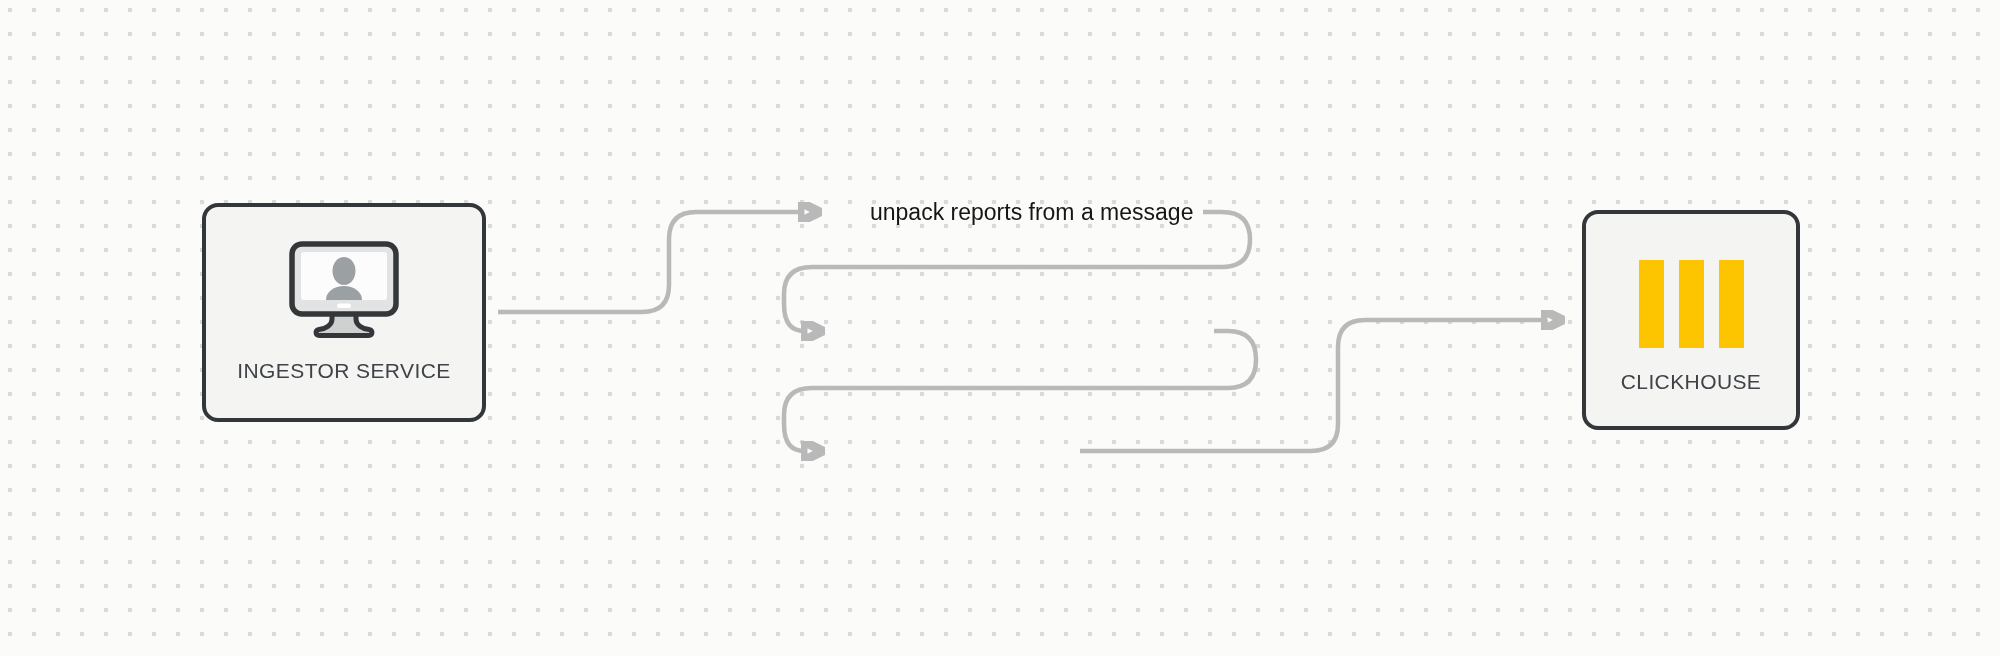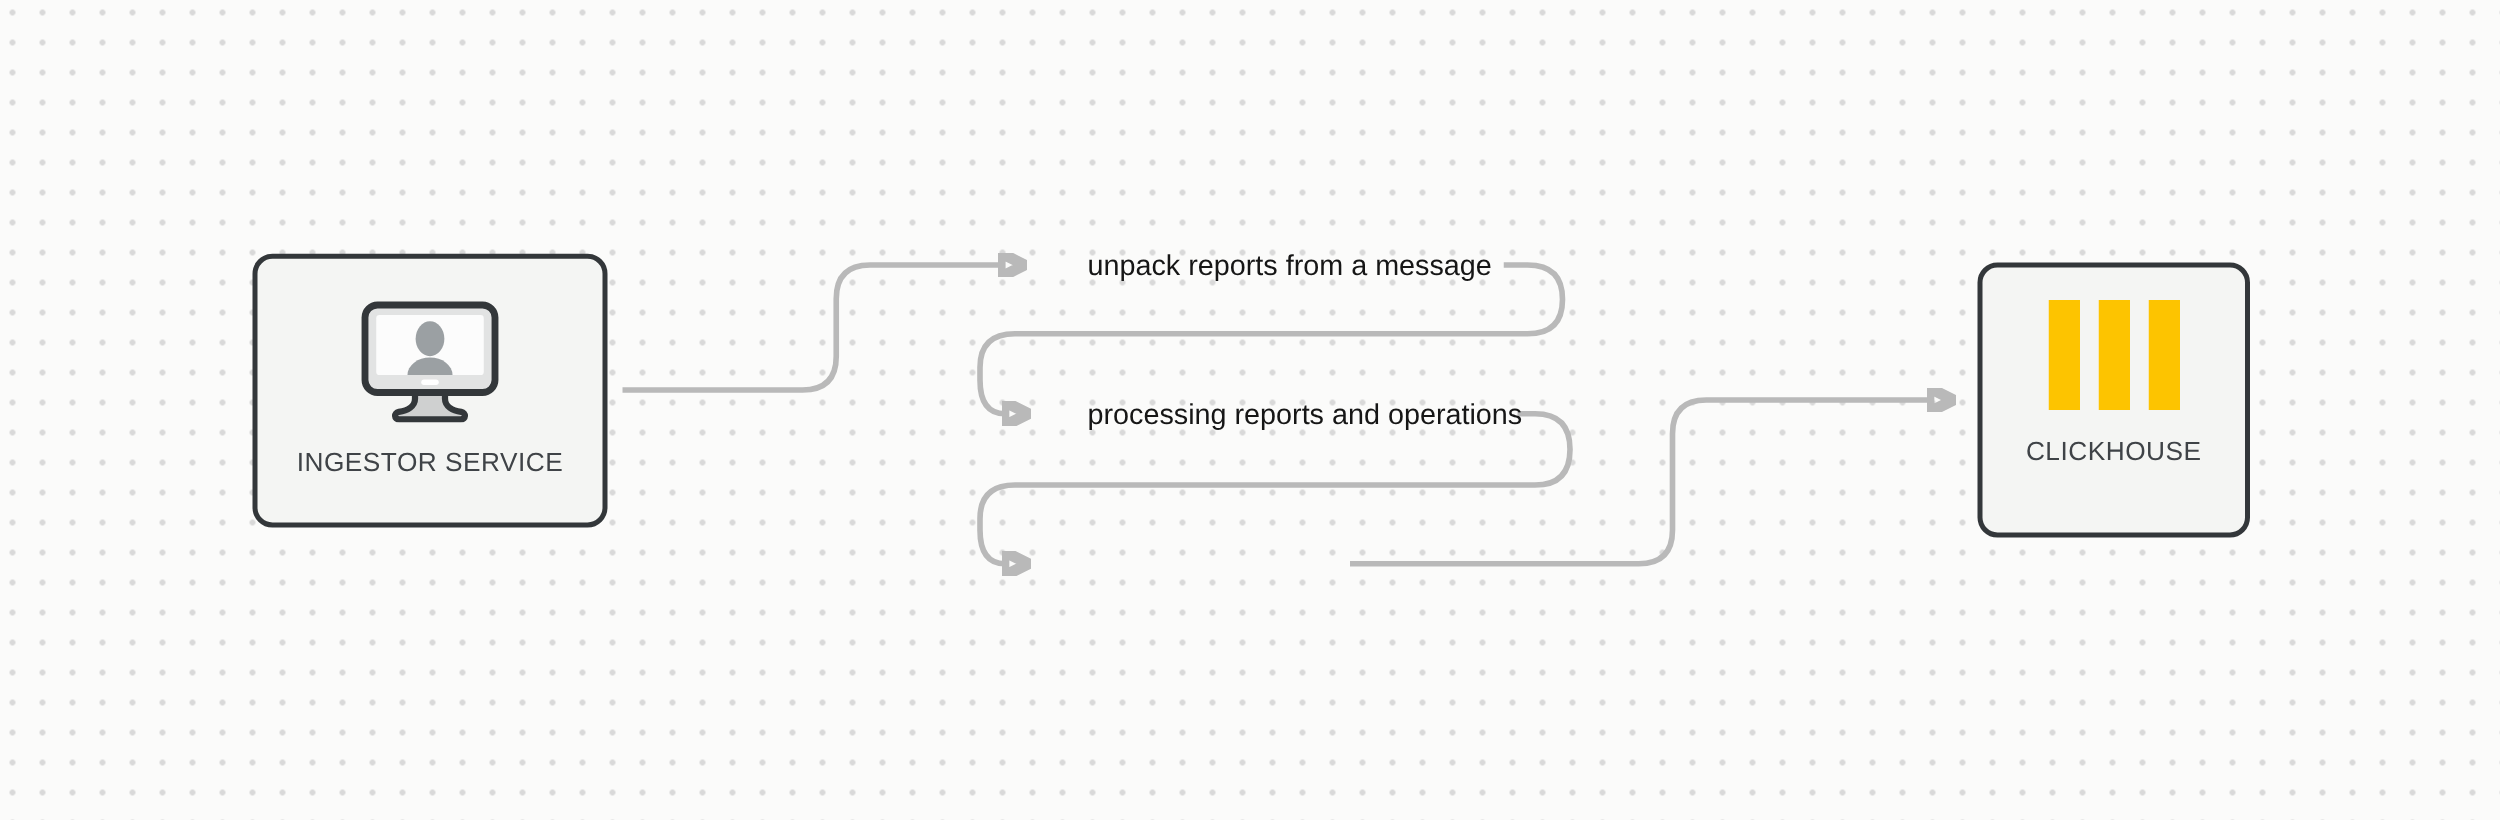--- a/index.html
+++ b/index.html
@@ -25,21 +25,21 @@
   svg.edges path{fill:none;stroke:var(--line);stroke-width:4.5;}
 
   .node{
     position:absolute;
     background:var(--node_fill);
     border:4px solid var(--node_border);
     border-radius:16px;
     display:flex;flex-direction:column;align-items:center;
   }
   #node-ingestor{left:202px;top:203px;width:284px;height:219px;padding-top:33px;}
-  #node-clickhouse{left:1582px;top:210px;width:218px;height:220px;padding-top:26px;}
+  #node-clickhouse{left:1582px;top:210px;width:218px;height:220px;padding-top:46px;}
   .node-label{
     font-size:21px;letter-spacing:0.4px;color:var(--node_text);
     line-height:26px;white-space:nowrap;
   }
   #node-ingestor .node-label{margin-top:20px;}
   #node-clickhouse .node-label{margin-top:21px;}
 
   .ch-bars{display:flex;gap:15px;height:88px;}
   .ch-bars i{display:block;width:25px;height:88px;background:var(--accent_yellow);}
 
@@ -93,15 +93,14 @@
   <div class="node" id="node-clickhouse">
     <div class="ch-bars">
       <i></i>
         <i></i>
         <i></i>
     </div>
     <div class="node-label">CLICKHOUSE</div>
   </div>
 
   <div class="step" id="step-1">unpack reports from a message</div>
-  <div class="step" id="step-2">processing reports and operations</div>
 
 </div>
 
 </body></html>

